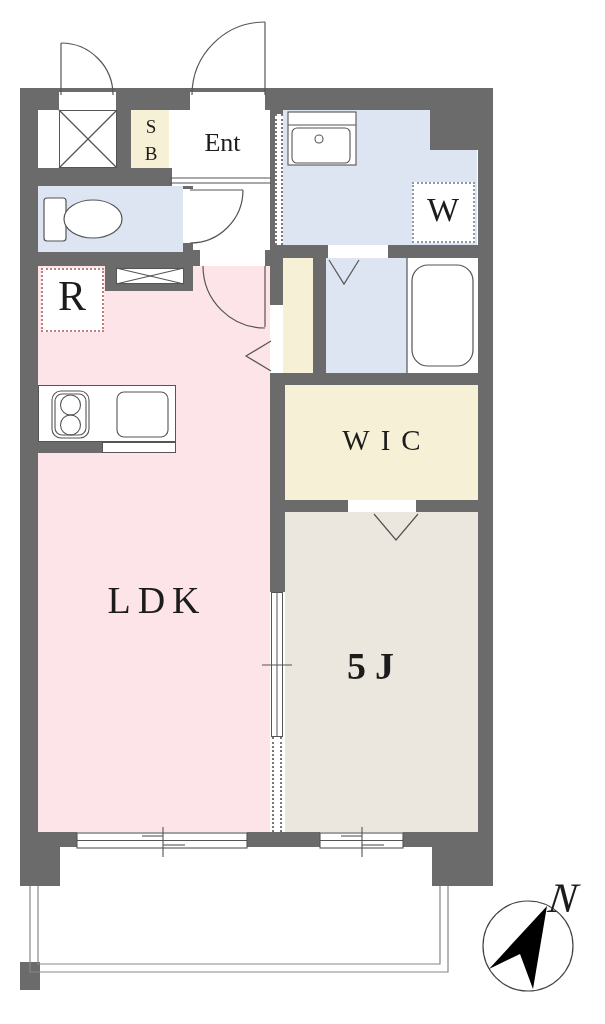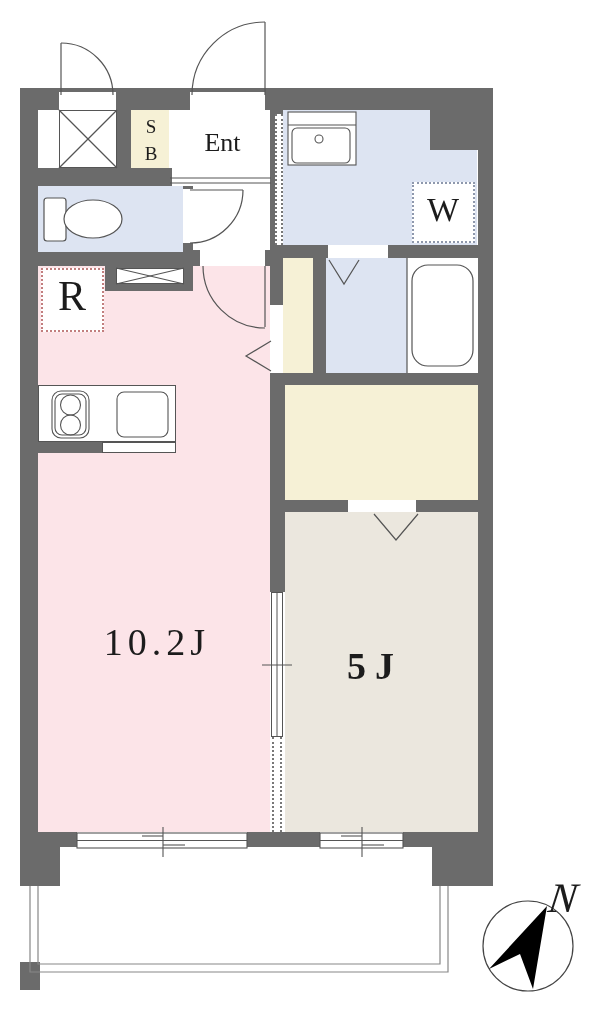--- a/index.html
+++ b/index.html
@@ -167,16 +167,17 @@
     <g>
       <circle cx="528" cy="946" r="45" stroke="#444" stroke-width="1.2" fill="none"></circle>
       <polygon points="547,906 489,969 520,954 533,989" fill="#000"></polygon>
     </g>
   </svg>
 
   <div class="lbl" style="left:180px;top:128px;width:85px;font-size:26px;">Ent</div>
   <div class="lbl" style="left:141px;top:114px;width:20px;font-size:19px;line-height:1.4;white-space:normal;word-break:break-all;">SB</div>
   <div class="lbl" style="left:413px;top:191px;width:60px;font-size:34px;">W</div>
   <div class="lbl" style="left:42px;top:272px;width:60px;font-size:42px;">R</div>
-  <div class="lbl" style="left:57px;top:620px;width:200px;font-size:38px;letter-spacing:5px;">10.2J</div>
+  <div class="lbl" style="left:285px;top:424px;width:193px;font-size:29px;letter-spacing:11px;text-indent:11px;">WIC</div>
+  <div class="lbl" style="left:57px;top:578px;width:200px;font-size:38px;letter-spacing:7px;">LDK</div>
   <div class="lbl" style="left:285px;top:644px;width:180px;font-size:38px;letter-spacing:9px;font-weight:bold;">5J</div>
   <div class="lbl" style="left:538px;top:874px;width:50px;font-size:42px;font-style:italic;transform:skewX(-8deg);">N</div>
 </div>
 
 </body></html>

